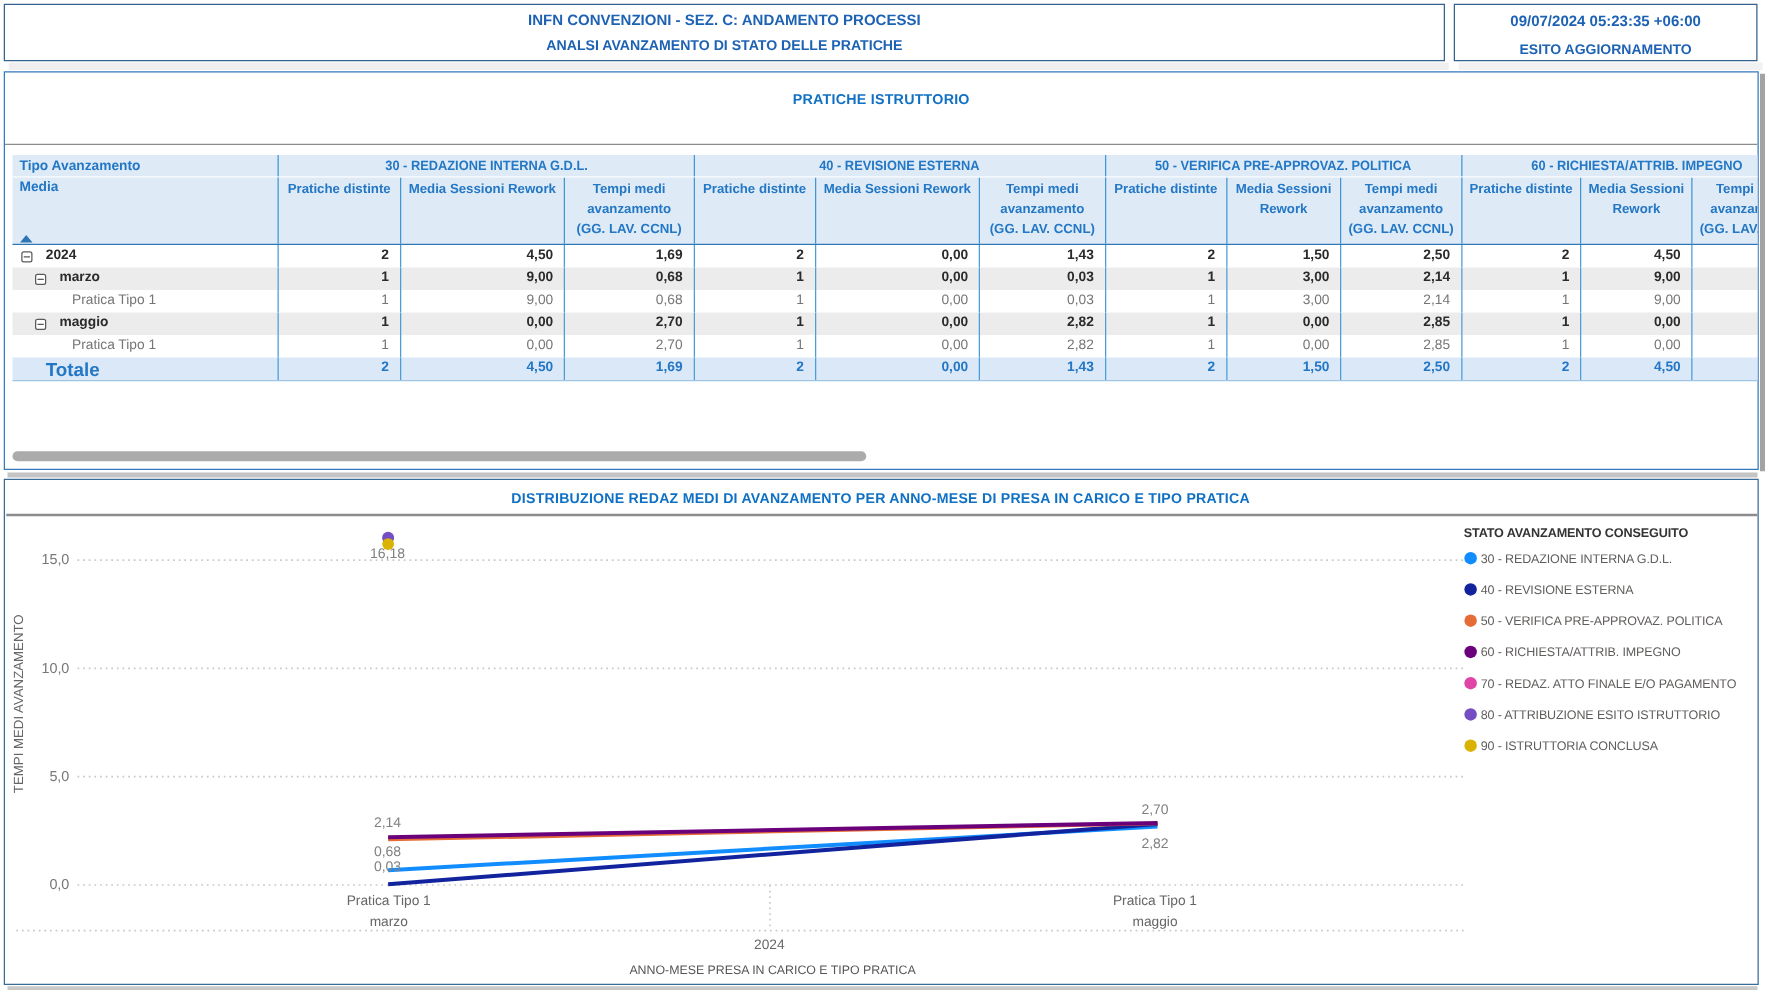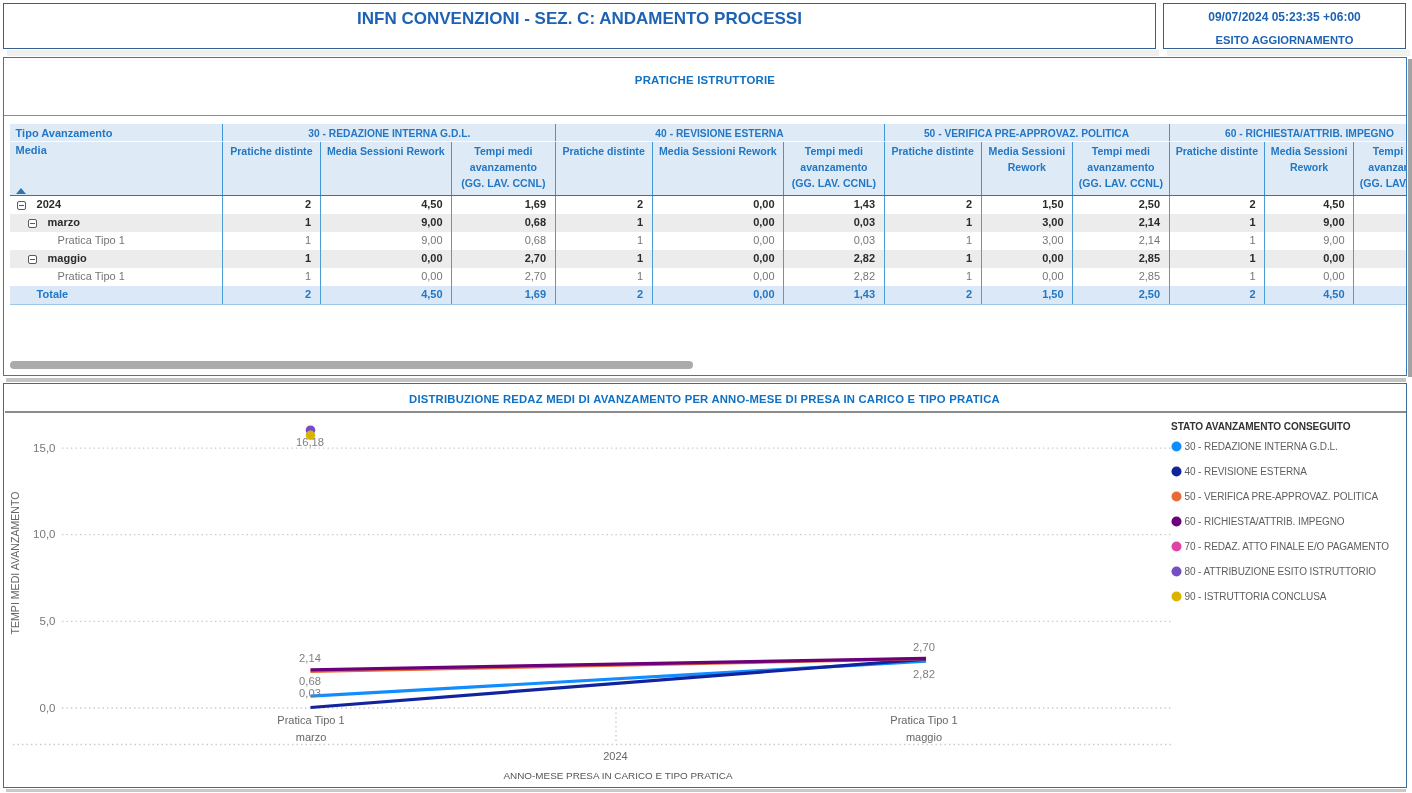--- a/index.html
+++ b/index.html
@@ -4,33 +4,34 @@
 <style>
   * { margin:0; padding:0; box-sizing:border-box; }
   html,body { width:1412px; height:793px; background:#fff; font-family:"Liberation Sans", sans-serif; overflow:hidden; }
   .abs { position:absolute; }
   .panel { position:absolute; background:#fff; }
 </style>
 </head>
 <body>
 
 <div class="panel" style="left:3px; top:3px; width:1153px; height:46px; border:1.4px solid #35618E;">
-  <div class="abs" style="left:0; top:4.7px; width:100%; text-align:center; font-size:17px; font-weight:bold; color:#1E62B4;">INFN CONVENZIONI - SEZ. C: ANDAMENTO PROCESSI</div>
+  <div class="abs" style="left:0; top:4.7px; width:100%; text-align:center; font-size:12px; font-weight:bold; color:#1E62B4;">INFN CONVENZIONI - SEZ. C: ANDAMENTO PROCESSI</div>
+  <div class="abs" style="left:0; top:26.6px; width:100%; text-align:center; font-size:11.3px; font-weight:bold; color:#1E62B4;">ANALSI AVANZAMENTO DI STATO DELLE PRATICHE</div>
 </div>
 
 <div class="panel" style="left:1163px; top:3px; width:243px; height:46px; border:1.4px solid #35618E;">
   <div class="abs" style="left:0; top:6.4px; width:100%; text-align:center; font-size:12px; font-weight:bold; color:#1E62B4;">09/07/2024 05:23:35 +06:00</div>
   <div class="abs" style="left:0; top:29.9px; width:100%; text-align:center; font-size:11.2px; font-weight:bold; color:#1E62B4;">ESITO AGGIORNAMENTO</div>
 </div>
 
 <div class="abs" style="left:7px; top:50px; width:1152px; height:5.5px; background:#EFEFEF;"></div>
 <div class="abs" style="left:1167px; top:50px; width:243px; height:5.5px; background:#F1F1F1;"></div>
 
 <div class="panel" id="tablepanel" style="left:3px; top:57px; width:1404px; height:319px; border:1.4px solid #3478BE; overflow:hidden;">
-  <div class="abs" style="left:0; top:15.5px; width:100%; text-align:center; font-size:11.4px; font-weight:bold; color:#0F70C4; letter-spacing:.2px;">PRATICHE ISTRUTTORIE</div>
+  <div class="abs" style="left:0; top:15.5px; width:100%; text-align:center; font-size:11.4px; font-weight:bold; color:#0F70C4; letter-spacing:.2px;">PRATICHE ISTRUTTORIO</div>
   <div class="abs" style="left:0; top:56.5px; width:100%; height:1.6px; background:#8C8C8C;"></div>
   <div class="abs" id="matrix" style="left:5.6px; top:66px; width:1460px;">
       <div class="abs" style="left:0px; top:0px; width:1460px; height:71px; background:#DEEBF7;"></div>
       <div class="abs" style="left:6px; top:2.6px; width:205px; height:16px; font-size:11px; font-weight:bold; color:#2377C4;">Tipo Avanzamento</div>
       <div class="abs" style="left:213px; top:2.6px; width:332.5px; height:16px; font-size:10.8px; font-weight:bold; color:#2377C4; text-align:center; transform:scaleX(0.95);">30 - REDAZIONE INTERNA G.D.L.</div>
       <div class="abs" style="left:545.5px; top:2.6px; width:329px; height:16px; font-size:10.8px; font-weight:bold; color:#2377C4; text-align:center; transform:scaleX(0.95);">40 - REVISIONE ESTERNA</div>
       <div class="abs" style="left:874.5px; top:2.6px; width:285px; height:16px; font-size:10.8px; font-weight:bold; color:#2377C4; text-align:center; transform:scaleX(0.95);">50 - VERIFICA PRE-APPROVAZ. POLITICA</div>
       <div class="abs" style="left:1159.5px; top:2.6px; width:281px; height:16px; font-size:10.8px; font-weight:bold; color:#2377C4; text-align:center; transform:scaleX(0.95);">60 - RICHIESTA/ATTRIB. IMPEGNO</div>
       <div class="abs" style="left:6px; top:20px; width:205px; height:50px; font-size:11px; font-weight:bold; color:#2377C4;">Media</div>
       <div class="abs" style="left:213px; top:20px; width:97.5px; height:50px; font-size:10.6px; font-weight:bold; color:#2377C4; text-align:center; line-height:15.8px; padding:0 2px;">Pratiche distinte</div>
@@ -193,21 +194,21 @@
       <div class="abs" style="left:545px; top:144px; width:1px; height:18px; background:#4A9DD7;"></div>
       <div class="abs" style="left:642px; top:144px; width:1px; height:18px; background:#4A9DD7;"></div>
       <div class="abs" style="left:773.5px; top:144px; width:1px; height:18px; background:#4A9DD7;"></div>
       <div class="abs" style="left:874px; top:144px; width:1px; height:18px; background:#4A9DD7;"></div>
       <div class="abs" style="left:971px; top:144px; width:1px; height:18px; background:#4A9DD7;"></div>
       <div class="abs" style="left:1062.5px; top:144px; width:1px; height:18px; background:#4A9DD7;"></div>
       <div class="abs" style="left:1159px; top:144px; width:1px; height:18px; background:#4A9DD7;"></div>
       <div class="abs" style="left:1254.5px; top:144px; width:1px; height:18px; background:#4A9DD7;"></div>
       <div class="abs" style="left:1343.5px; top:144px; width:1px; height:18px; background:#4A9DD7;"></div>
       <div class="abs" style="left:0px; top:162px; width:1460px; height:18px; background:#DAE8F7;"></div>
-      <div class="abs" style="left:27px; top:164px; width:190px; height:14px; font-size:11px; font-weight:bold; color:#2377C4;">Totale</div>
+      <div class="abs" style="left:27px; top:164px; width:190px; height:14px; font-size:15px; font-weight:bold; color:#2377C4;">Totale</div>
       <div class="abs" style="left:213px; top:164px; width:88.5px; height:14px; font-size:11px; font-weight:bold; color:#2377C4; text-align:right;">2</div>
       <div class="abs" style="left:310.5px; top:164px; width:122.5px; height:14px; font-size:11px; font-weight:bold; color:#2377C4; text-align:right;">4,50</div>
       <div class="abs" style="left:442px; top:164px; width:94.5px; height:14px; font-size:11px; font-weight:bold; color:#2377C4; text-align:right;">1,69</div>
       <div class="abs" style="left:545.5px; top:164px; width:88px; height:14px; font-size:11px; font-weight:bold; color:#2377C4; text-align:right;">2</div>
       <div class="abs" style="left:642.5px; top:164px; width:122.5px; height:14px; font-size:11px; font-weight:bold; color:#2377C4; text-align:right;">0,00</div>
       <div class="abs" style="left:774px; top:164px; width:91.5px; height:14px; font-size:11px; font-weight:bold; color:#2377C4; text-align:right;">1,43</div>
       <div class="abs" style="left:874.5px; top:164px; width:88px; height:14px; font-size:11px; font-weight:bold; color:#2377C4; text-align:right;">2</div>
       <div class="abs" style="left:971.5px; top:164px; width:82.5px; height:14px; font-size:11px; font-weight:bold; color:#2377C4; text-align:right;">1,50</div>
       <div class="abs" style="left:1063px; top:164px; width:87.5px; height:14px; font-size:11px; font-weight:bold; color:#2377C4; text-align:right;">2,50</div>
       <div class="abs" style="left:1159.5px; top:164px; width:86.5px; height:14px; font-size:11px; font-weight:bold; color:#2377C4; text-align:right;">2</div>

